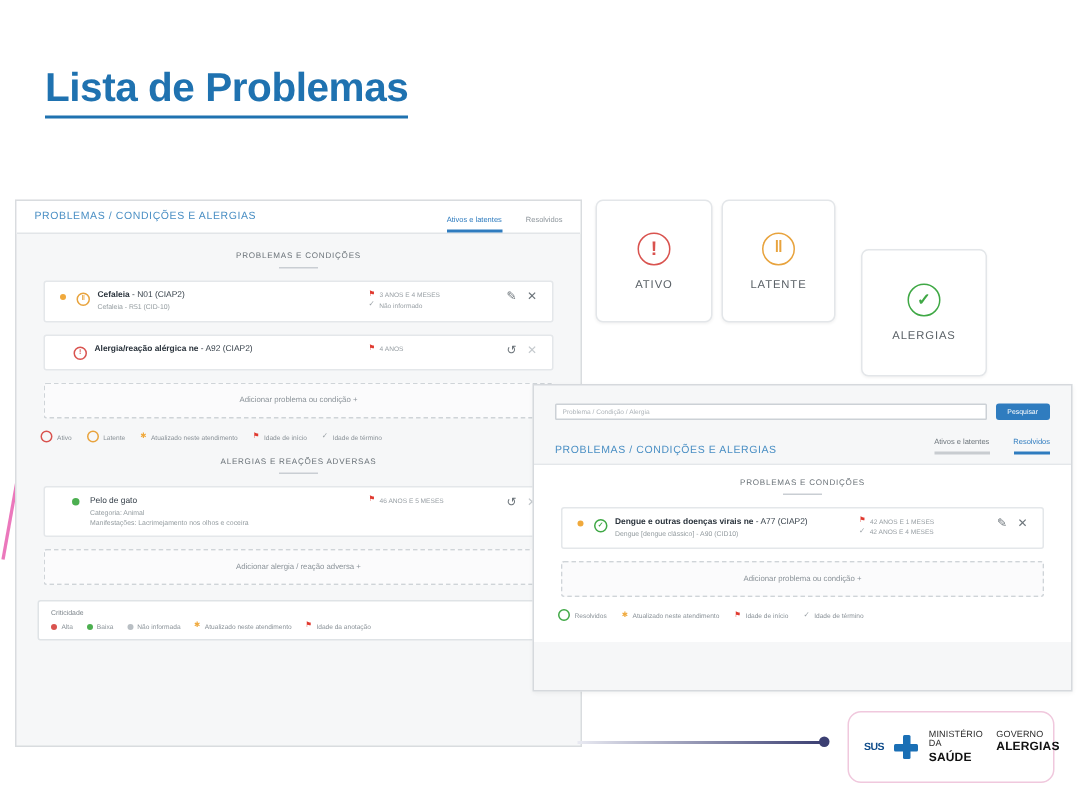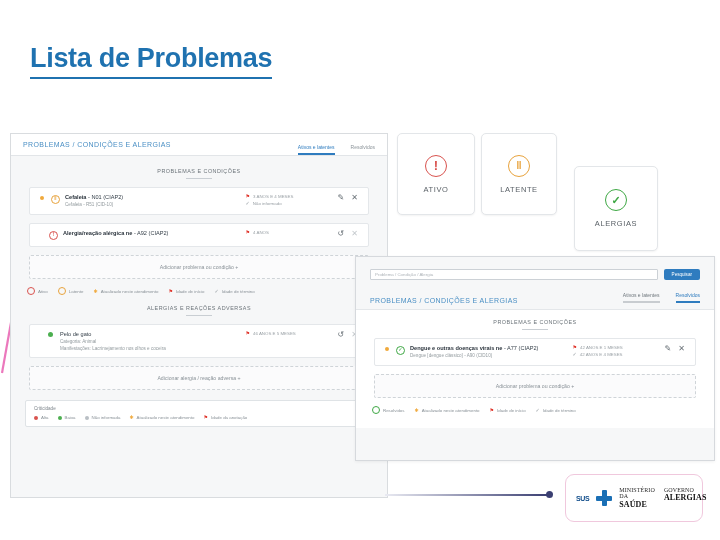--- a/index.html
+++ b/index.html
@@ -132,21 +132,21 @@
   .gov{
     position:absolute;left:565px;top:474px;width:138px;height:48px;
     border:1.4px solid #f0c8dd;border-radius:9px;background:#fff;
     display:flex;align-items:center;gap:7px;padding:0 10px;box-sizing:border-box;
   }
   .sus{font-size:7px;font-weight:bold;color:#0f4c8a;letter-spacing:-.4px;}
   .cross{position:relative;width:16px;height:16px;flex:none;}
   .cross:before,.cross:after{content:"";position:absolute;background:#1a6fb5;border-radius:1px;}
   .cross:before{left:5.5px;top:0;width:5px;height:16px;}
   .cross:after{top:5.5px;left:0;height:5px;width:16px;}
-  .govtxt{display:flex;gap:9px;font-family:Liberation Serif, serif;}
+  .govtxt{display:flex;gap:9px;}
   .govcol{line-height:1.15;}
   .govcol .t{font-size:6px;color:#2b2b2b;letter-spacing:.1px;}
   .govcol .b{font-size:8px;font-weight:bold;color:#111;letter-spacing:.1px;}
 </style>
 </head>
 <body>
 
 <div class="slide">
 
   <svg class="deco" style="left:0;top:255;" x="0" y="0" width="30" height="190" viewBox="0 0 30 190">

